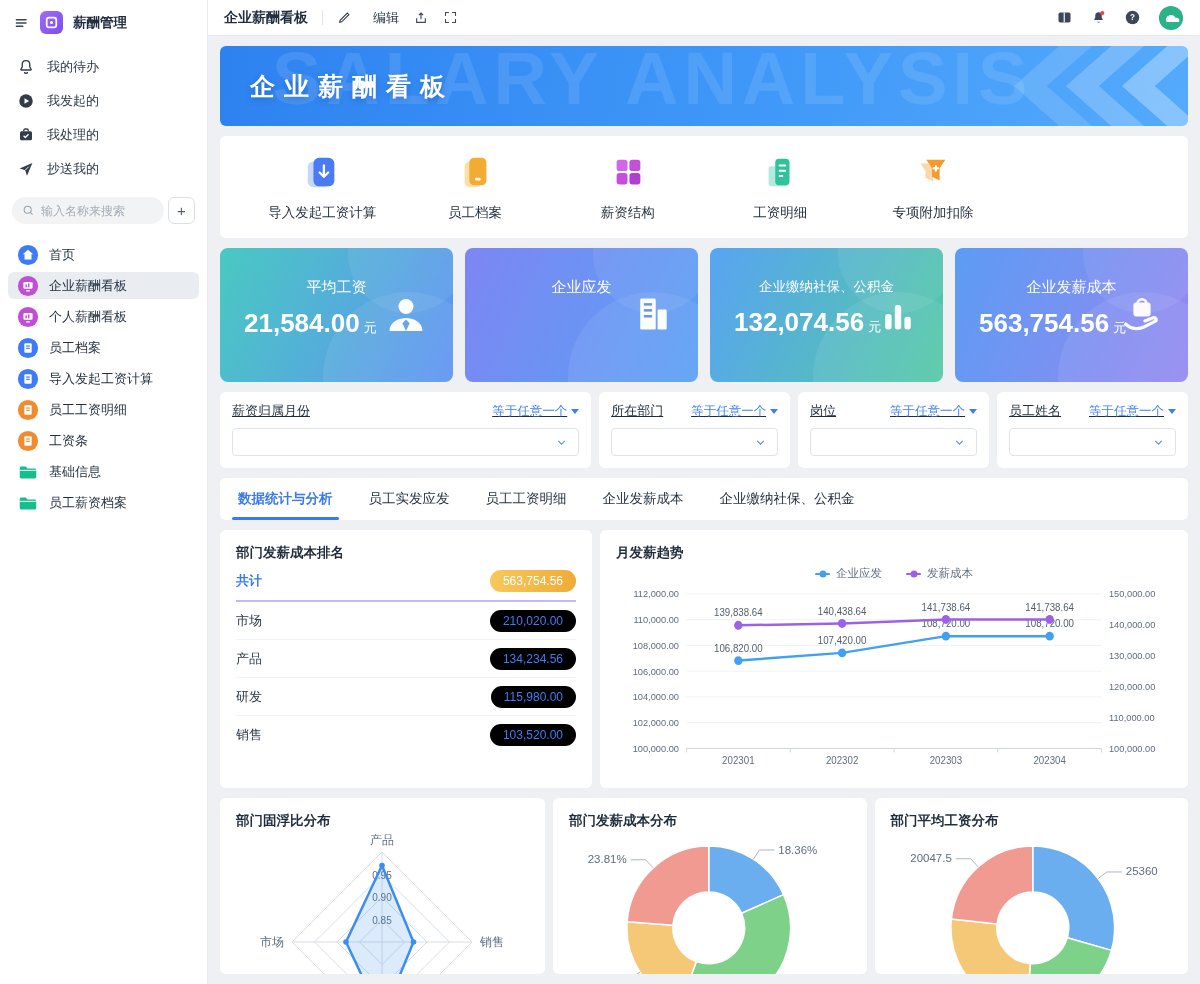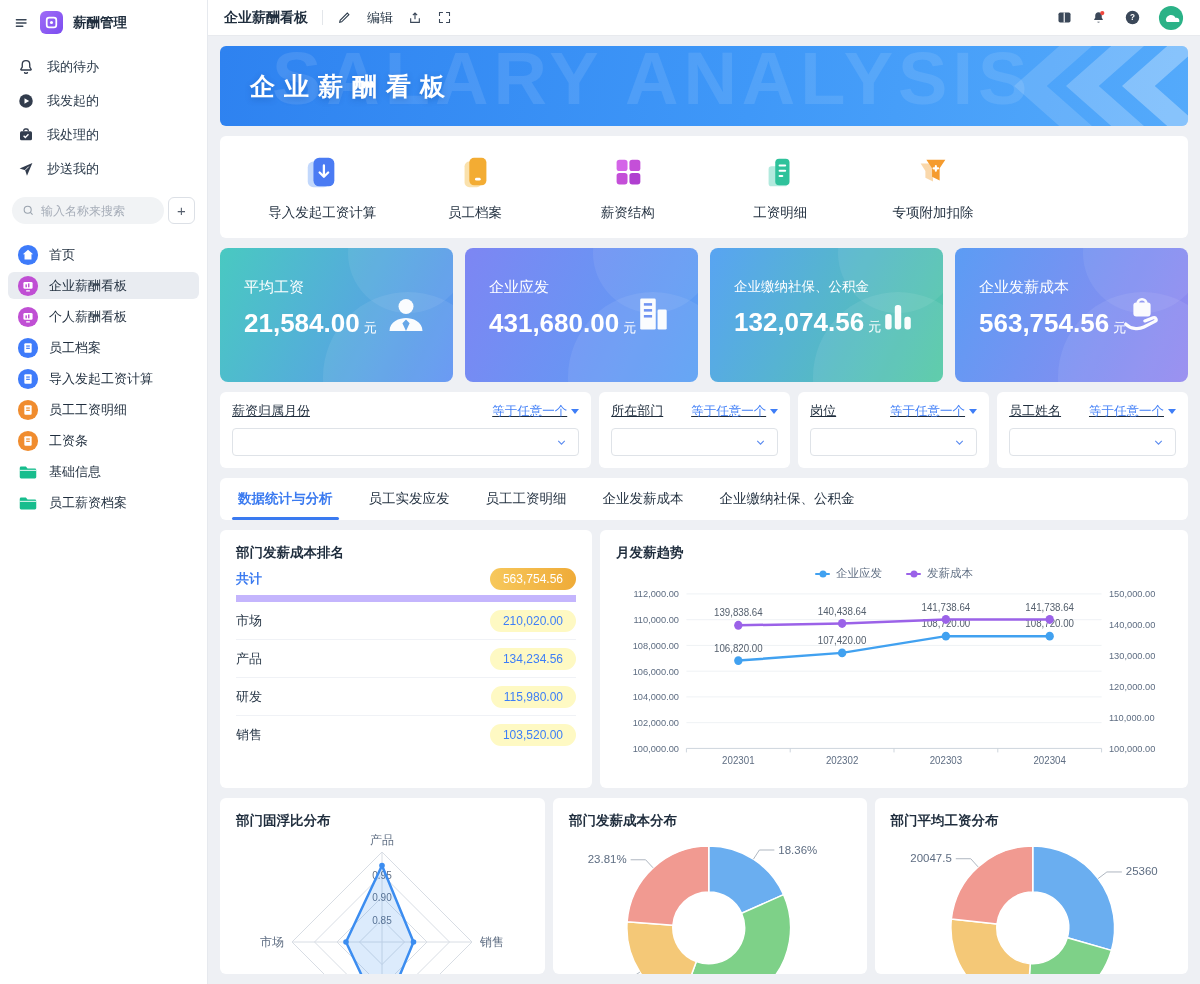--- a/index.html
+++ b/index.html
@@ -26,21 +26,21 @@
   .nav-item.active{background:#e9ecf1;}
   .nav-ic{width:22px;height:22px;flex:none;display:flex;}
   .nav-ic svg{width:22px;height:22px;}
   .sb-footer{border-top:1px solid #eceef2;padding:11px 16px;display:flex;gap:9px;align-items:center;font-size:13px;color:#2b3a4a;cursor:pointer;}
 
   
   .main{flex:1;display:flex;flex-direction:column;min-width:0;}
   .topbar{height:36px;background:#fff;border-bottom:1px solid #e8eaee;display:flex;align-items:center;padding:0 16px;gap:14px;flex:none;}
   .tb-title{font-size:14px;font-weight:700;color:#1f2d3d;}
   .tb-divider{width:1px;height:15px;background:#e3e6ea;}
-  .tb-action{display:flex;align-items:center;gap:15px;font-size:13px;color:#2b3a4a;cursor:pointer;}
+  .tb-action{display:flex;align-items:center;gap:21px;font-size:13px;color:#2b3a4a;cursor:pointer;}
   .tb-icon{display:flex;color:#3b4859;cursor:pointer;}
   .tb-right{margin-left:auto;display:flex;align-items:center;gap:17px;}
   .content{flex:1;padding:10px 12px;overflow:hidden;display:flex;flex-direction:column;gap:10px;min-height:0;}
 
   .banner{position:relative;height:80px;border-radius:6px;background:linear-gradient(100deg,#2e82f0 0%,#3f98f8 55%,#54aafb 100%);overflow:hidden;flex:none;}
   .banner-wm{position:absolute;left:52px;top:-10px;font-size:74px;font-weight:800;letter-spacing:5px;color:rgba(255,255,255,.10);white-space:nowrap;user-select:none;}
   .banner-title{position:absolute;left:30px;top:50%;transform:translateY(-50%);color:#fff;font-size:25px;font-weight:700;letter-spacing:9px;text-shadow:0 2px 6px rgba(0,40,110,.25);}
   .chev{position:absolute;top:0;bottom:0;width:78px;clip-path:polygon(0 50%,58% 0,100% 0,42% 50%,100% 100%,58% 100%);}
   .chev.c1{right:96px;background:rgba(255,255,255,.14);}
   .chev.c2{right:44px;background:rgba(255,255,255,.22);}
@@ -51,21 +51,21 @@
   .ql-label{font-size:13.5px;color:#1f2d3d;}
 
   .stats{display:grid;grid-template-columns:repeat(4,1fr);gap:12px;flex:none;}
   .stat-card{position:relative;height:134px;border-radius:8px;color:#fff;padding:30px 24px 0;overflow:hidden;}
   .stat-card::before{content:"";position:absolute;width:170px;height:170px;border-radius:50%;background:rgba(255,255,255,.08);right:-40px;bottom:-80px;}
   .stat-card::after{content:"";position:absolute;width:120px;height:120px;border-radius:50%;background:rgba(255,255,255,.07);left:55%;top:-55px;}
   .stat-card.g1{background:linear-gradient(115deg,#49c9c1,#5f92f3);}
   .stat-card.g2{background:linear-gradient(115deg,#7d86f3,#5aa0f4);}
   .stat-card.g3{background:linear-gradient(115deg,#58a4f2,#53c9a4);}
   .stat-card.g4{background:linear-gradient(115deg,#5c9cf4,#9488ef);}
-  .stat-label{font-size:15px;margin-bottom:11px;position:relative;z-index:1;}
+  .stat-label{font-size:15px;margin-bottom:11px;position:relative;z-index:1;text-align:center;}
   .stat-value{font-size:26px;font-weight:600;position:relative;z-index:1;}
   .stat-unit{font-size:13px;font-weight:400;margin-left:4px;}
   .stat-icon{position:absolute;right:24px;top:50%;transform:translateY(-50%);display:flex;opacity:.97;z-index:1;}
 
   .filters{display:flex;gap:8px;flex:none;text-decoration:underline;}
   .filter-card{background:#fff;border-radius:6px;padding:10px 12px 12px;flex:1;}
   .filter-card.wide{flex:2.08;}
   .filter-head{display:flex;justify-content:space-between;align-items:center;margin-bottom:8px;}
   .filter-label{font-size:13px;color:#1f2d3d;}
   .filter-op{font-size:12.5px;color:#3f7ef7;display:flex;align-items:center;gap:4px;cursor:pointer;}
@@ -75,23 +75,23 @@
   .tabsbar{background:#fff;border-radius:6px;display:flex;gap:36px;padding:0 18px;height:42px;align-items:stretch;flex:none;}
   .tab{display:flex;align-items:center;font-size:13.5px;color:#1f2d3d;position:relative;cursor:pointer;}
   .tab.active{color:#3a7af0;font-weight:600;}
   .tab.active::after{content:"";position:absolute;left:-6px;right:-6px;bottom:0;height:3px;background:#3a7af0;border-radius:2px;}
 
   .mid{display:flex;gap:8px;height:258px;flex:none;}
   .panel{background:#fff;border-radius:6px;padding:14px 16px;overflow:hidden;}
   .panel-title{font-size:13.5px;font-weight:700;color:#1f2d3d;}
   .ranking{width:372px;flex:none;display:flex;flex-direction:column;}
   .rank-row{display:flex;justify-content:space-between;align-items:center;height:38px;border-bottom:1px solid #f0f2f6;font-size:13px;color:#2b3a4a;flex:none;}
-  .rank-row.total{height:40px;border-bottom:7px solid #c4b5fd;}
+  .rank-row.total{height:40px;border-bottom:2px solid #c4b5fd;}
   .rank-row.total .rank-label{color:#3a7af0;font-weight:600;}
-  .badge{font-size:12px;padding:4px 13px;border-radius:12px;background:#fef9c3;color:#3d7ef7;}
+  .badge{font-size:12px;padding:4px 13px;border-radius:12px;background:#000000;color:#3d7ef7;}
   .badge.gold{background:linear-gradient(90deg,#f7c85c,#efab38);color:#fff;}
   .trend{flex:1;display:flex;flex-direction:column;min-width:0;}
   .trend-legend{display:flex;justify-content:center;gap:24px;align-items:center;height:20px;margin-top:2px;}
   .legend-item{display:flex;align-items:center;gap:6px;font-size:11.5px;cursor:pointer;}
   .legend-item .ltext{color:#5e6d82;}
   .lmark{width:15px;height:2px;background:currentColor;border-radius:1px;position:relative;display:inline-block;}
   .lmark::after{content:"";position:absolute;left:50%;top:50%;transform:translate(-50%,-50%);width:7px;height:7px;border-radius:50%;background:currentColor;}
   #trend-svg{display:block;width:100%;height:192px;}
 
   .bottom{display:flex;gap:8px;flex:1;min-height:0;}
@@ -394,21 +394,20 @@
           <div class="stat-value"><span>21,584.00</span><span class="stat-unit">元</span></div>
           <span class="stat-icon">
               <svg viewBox="0 0 46 46" width="46" height="46">
                 <circle cx="23" cy="14.5" r="7.5" fill="#fff"></circle>
                 <path d="M6.5 39c0-9.5 10-13 16.5-13S39.5 29.5 39.5 39z M23 27.5l-3.6 3.8 3.6 7.7 3.6-7.7z" fill="#fff" fill-rule="evenodd"></path>
               </svg>
             </span>
         </div>
         <div class="stat-card g2">
           <div class="stat-label">企业应发</div>
-          <div class="stat-value"><span>431,680.00</span><span class="stat-unit">元</span></div>
           <span class="stat-icon">
               <svg viewBox="0 0 46 46" width="42" height="42">
                 <rect x="9" y="5" width="17" height="34" rx="1.5" fill="#fff"></rect>
                 <rect x="28" y="17" width="10" height="22" rx="1.5" fill="#fff"></rect>
                 <g fill="#6f93f2">
                   <rect x="13" y="10" width="9" height="2.8"></rect>
                   <rect x="13" y="16.5" width="9" height="2.8"></rect>
                   <rect x="13" y="23" width="9" height="2.8"></rect>
                 </g>
               </svg>

